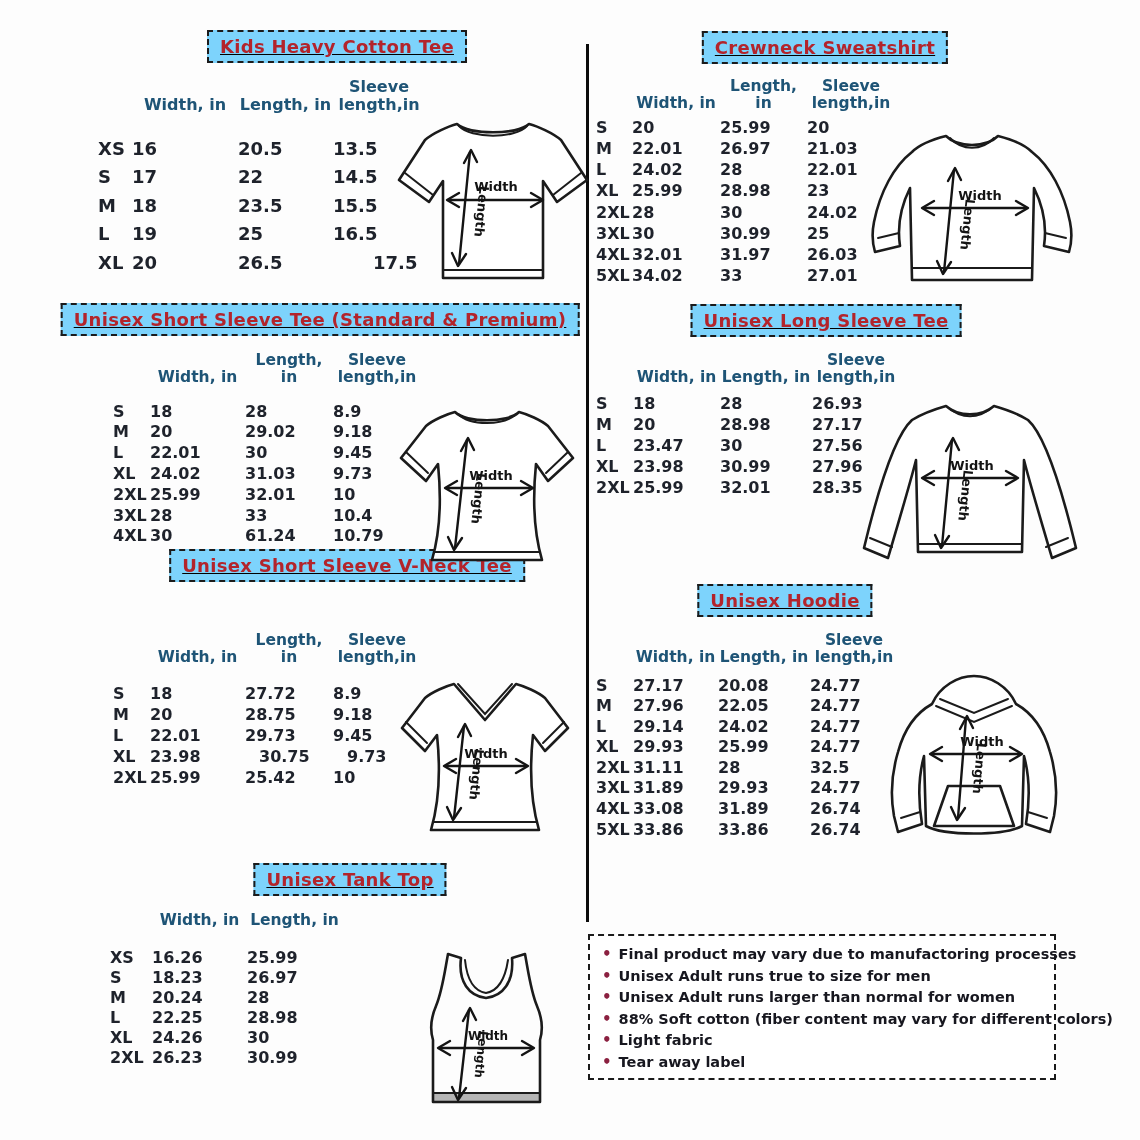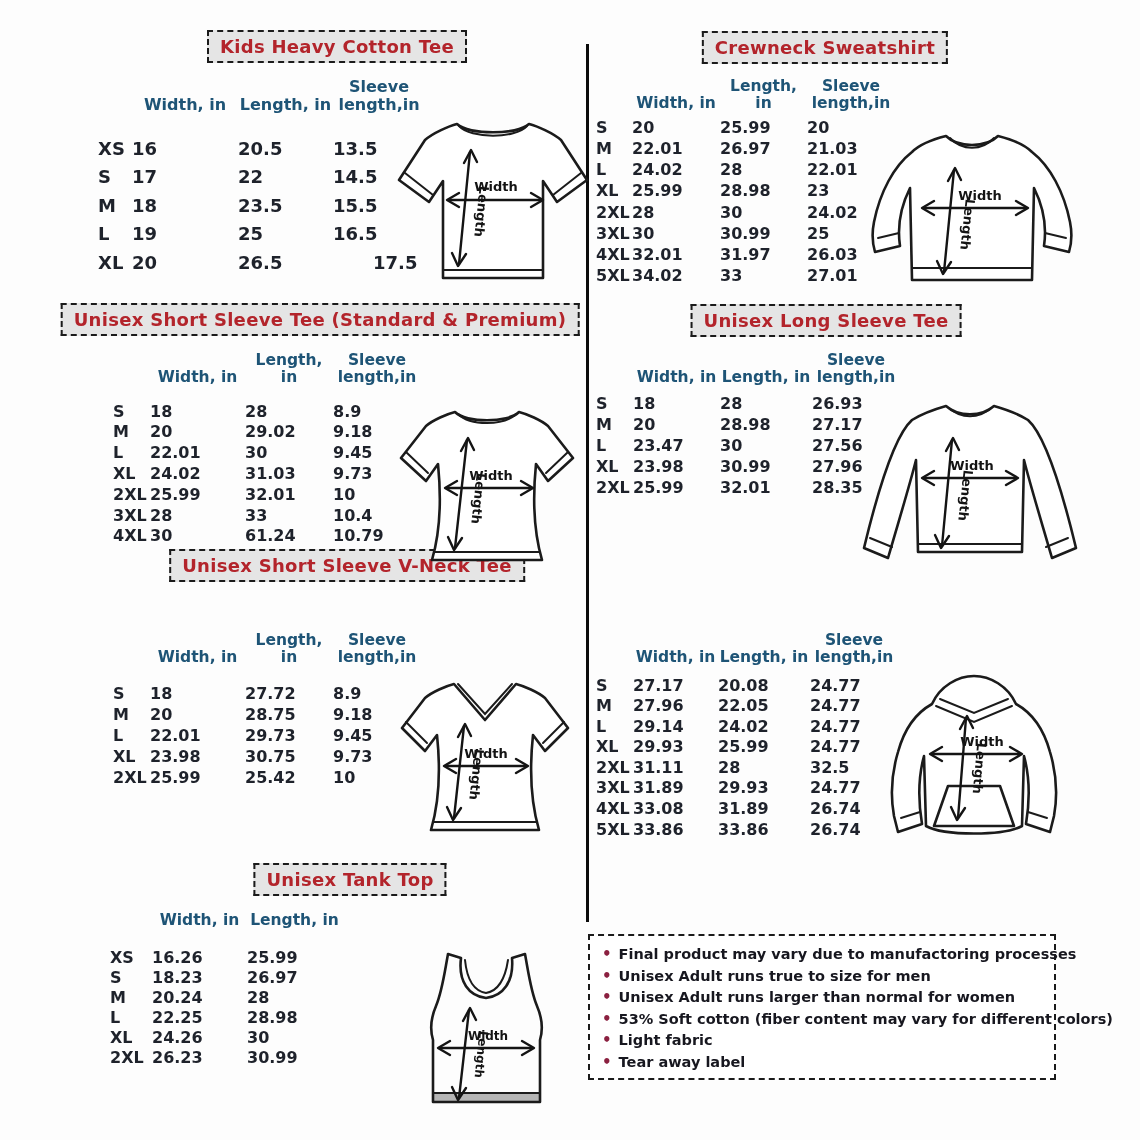--- a/index.html
+++ b/index.html
@@ -2,21 +2,21 @@
 <html style="--title-red: #b3242b; --header-blue: #1e5476; --text-dark: #1e222b; --bullet-maroon: #8b2040;"><head>
 <meta charset="utf-8">
 <style>
   html,body{margin:0;padding:0;background:#fff;}
   .page{position:relative;width:1140px;height:1140px;background:#fdfdfd;
         font-family:"DejaVu Sans",sans-serif;overflow:hidden;}
 
   .divider{position:absolute;background:#0c0c0c;}
 
   .title-box{position:absolute;transform:translateX(-50%);border:2.4px dashed #1b1b1b;
-             background:#e5e5e5;padding:4px 11px;white-space:nowrap;}
+             background:#7dd3fc;padding:4px 11px;white-space:nowrap;text-decoration:underline;}
   .title-box span{color:var(--title-red,#b3242b);font-weight:bold;font-size:18px;letter-spacing:.3px;}
 
   .size-table{position:absolute;}
   .hdr-row{display:flex;align-items:flex-end;color:var(--header-blue,#1e5476);
            font-weight:bold;text-align:center;}
   .hdr-cell{white-space:pre-line;line-height:1.12;}
   .data-row{display:flex;align-items:center;color:var(--text-dark,#1e222b);font-weight:bold;}
   .cell{flex:none;}
   .size-label{color:var(--text-dark,#1e222b);}
 
@@ -39,20 +39,21 @@
 <div class="page">
 
   <div class="divider" style="left:586px;top:44px;width:3px;height:878px;"></div>
 
   <div class="title-box" style="left:337px;top:30px;"><span>Kids Heavy Cotton Tee</span></div>
   <div class="title-box" style="left:320px;top:303px;"><span>Unisex Short Sleeve Tee (Standard &amp; Premium)</span></div>
   <div class="title-box" style="left:347px;top:549px;"><span>Unisex Short Sleeve V-Neck Tee</span></div>
   <div class="title-box" style="left:350px;top:863px;"><span>Unisex Tank Top</span></div>
   <div class="title-box" style="left:825px;top:31px;"><span>Crewneck Sweatshirt</span></div>
   <div class="title-box" style="left:826px;top:304px;"><span>Unisex Long Sleeve Tee</span></div>
+  <div class="title-box" style="left:785px;top:584px;"><span>Unisex Hoodie</span></div>
 
   <div class="size-table" id="table-0" style="left: 98px; top: 78px;">
       <div class="hdr-row" style="font-size: 16px;">
         <div class="cell" style="width: 34px;"></div>
         <div class="cell hdr-cell" style="width: 106px;">Width, in</div>
         <div class="cell hdr-cell" style="width: 95px;">Length, in</div>
         <div class="cell hdr-cell" style="width: 92px;">Sleeve
 length,in</div>
       </div>
       <div style="height: 20px;"></div>
@@ -162,21 +163,21 @@
       </div>
       <div class="data-row" style="height: 21px; font-size: 16px;">
         <div class="cell size-label" style="width: 37px;">L</div>
         <div class="cell value" style="width: 95px;">22.01</div>
         <div class="cell value" style="width: 88px;">29.73</div>
         <div class="cell value" style="width: 88px;">9.45</div>
       </div>
       <div class="data-row" style="height: 21px; font-size: 16px;">
         <div class="cell size-label" style="width: 37px;">XL</div>
         <div class="cell value" style="width: 95px;">23.98</div>
-        <div class="cell value" style="width: 88px;">30.75</div>
+        <div class="cell value" style="width: 88px; margin-left: 14px;">30.75</div>
         <div class="cell value" style="width: 88px;">9.73</div>
       </div>
       <div class="data-row" style="height: 21px; font-size: 16px;">
         <div class="cell size-label" style="width: 37px;">2XL</div>
         <div class="cell value" style="width: 95px;">25.99</div>
         <div class="cell value" style="width: 88px;">25.42</div>
         <div class="cell value" style="width: 88px;">10</div>
       </div>
     </div>
   <div class="size-table" id="table-3" style="left: 110px; top: 912px;">
@@ -522,21 +523,21 @@
       <div class="note-line">
         <span class="bullet">•</span>
         <span>Unisex Adult runs true to size for men</span>
       </div>
       <div class="note-line">
         <span class="bullet">•</span>
         <span>Unisex Adult runs larger than normal for women</span>
       </div>
       <div class="note-line">
         <span class="bullet">•</span>
-        <span>53% Soft cotton (fiber content may vary for different colors)</span>
+        <span>88% Soft cotton (fiber content may vary for different colors)</span>
       </div>
       <div class="note-line">
         <span class="bullet">•</span>
         <span>Light fabric</span>
       </div>
       <div class="note-line">
         <span class="bullet">•</span>
         <span>Tear away label</span>
       </div>
     </div>

